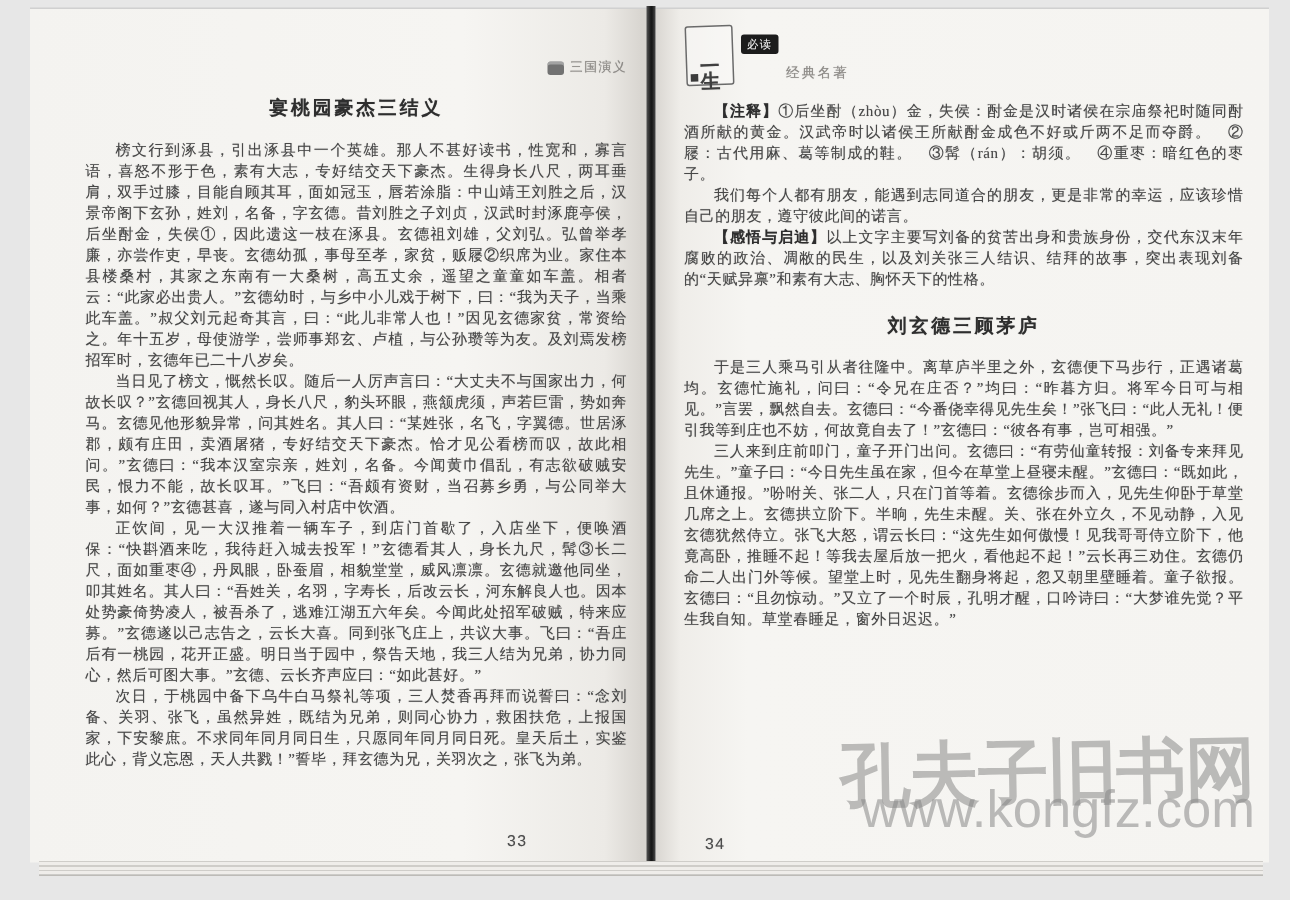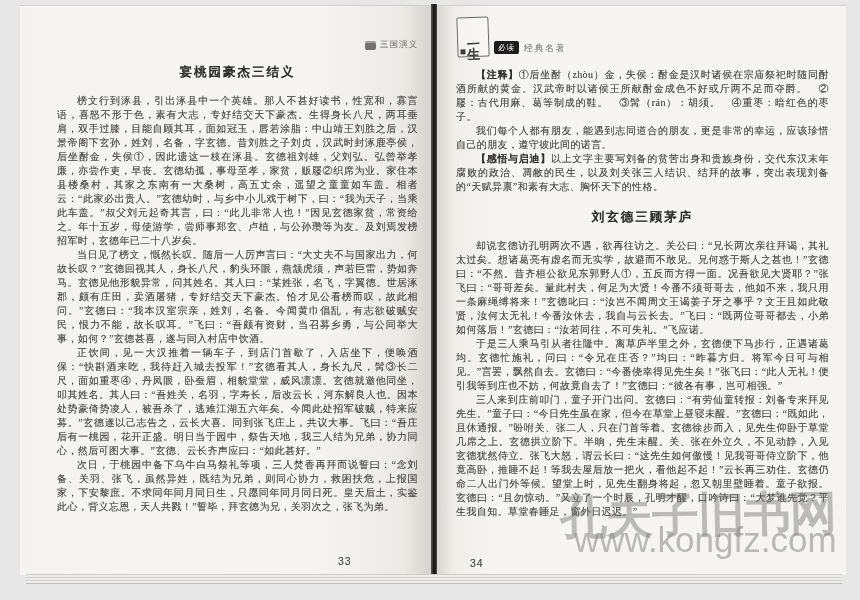--- a/index.html
+++ b/index.html
@@ -70,21 +70,21 @@
   .brand{position:absolute;top:11px;left:20px;display:flex;align-items:flex-end;gap:5px;}
   .stamp{
     width:30px;height:38px;border:1.5px solid #6a6a6a;border-radius:2px;
     transform:rotate(-2deg);display:flex;align-items:center;justify-content:center;
     font-weight:bold;font-size:13px;color:#3f3f3f;line-height:13px;
     writing-mode:vertical-rl;background:rgba(255,255,255,.35);position:relative;
   }
   .stamp-seal{position:absolute;left:2px;bottom:2px;width:5px;height:5px;background:#3c3c3c;}
   .brand-badge{
     background:#1c1c1c;color:#f5f5f5;font-size:7.5px;letter-spacing:1px;
-    padding:1.5px 4px;border-radius:2px;margin-bottom:3px;
+    padding:1.5px 4px;border-radius:2px;margin-bottom:21px;
   }
   .brand-series{font-size:9px;color:#8f8c88;letter-spacing:1.5px;margin-bottom:2px;}
   
   .watermark{position:absolute;inset:0;pointer-events:none;z-index:5;border-radius:10px;}
   .wm-brand{
     position:absolute;left:560px;top:484px;font-size:47px;font-weight:bold;
     letter-spacing:-1px;color:rgba(105,105,105,.42);transform:rotate(-1deg);
     white-space:nowrap;
   }
   .wm-url{
@@ -123,21 +123,20 @@
       </span>
       <span class="brand-badge">必读</span>
       <span class="brand-series">经典名著</span>
     </div>
     <div class="content body-text">
       <p><b class="note-label">【注释】</b><span>①后坐酎（zhòu）金，失侯：酎金是汉时诸侯在宗庙祭祀时随同酎酒所献的黄金。汉武帝时以诸侯王所献酎金成色不好或斤两不足而夺爵。　②屦：古代用麻、葛等制成的鞋。　③髯（rán）：胡须。　④重枣：暗红色的枣子。</span></p>
       <p>我们每个人都有朋友，能遇到志同道合的朋友，更是非常的幸运，应该珍惜自己的朋友，遵守彼此间的诺言。</p>
       <p><b class="note-label">【感悟与启迪】</b><span>以上文字主要写刘备的贫苦出身和贵族身份，交代东汉末年腐败的政治、凋敝的民生，以及刘关张三人结识、结拜的故事，突出表现刘备的“天赋异禀”和素有大志、胸怀天下的性格。</span></p>
       <h2 class="section-title second">刘玄德三顾茅庐</h2>
       <div>
-          <p>却说玄德访孔明两次不遇，欲再往访之。关公曰：“兄长两次亲往拜谒，其礼太过矣。想诸葛亮有虚名而无实学，故避而不敢见。兄何惑于斯人之甚也！”玄德曰：“不然。昔齐桓公欲见东郭野人①，五反而方得一面。况吾欲见大贤耶？”张飞曰：“哥哥差矣。量此村夫，何足为大贤！今番不须哥哥去，他如不来，我只用一条麻绳缚将来！”玄德叱曰：“汝岂不闻周文王谒姜子牙之事乎？文王且如此敬贤，汝何太无礼！今番汝休去，我自与云长去。”飞曰：“既两位哥哥都去，小弟如何落后！”玄德曰：“汝若同往，不可失礼。”飞应诺。</p>
           <p>于是三人乘马引从者往隆中。离草庐半里之外，玄德便下马步行，正遇诸葛均。玄德忙施礼，问曰：“令兄在庄否？”均曰：“昨暮方归。将军今日可与相见。”言罢，飘然自去。玄德曰：“今番侥幸得见先生矣！”张飞曰：“此人无礼！便引我等到庄也不妨，何故竟自去了！”玄德曰：“彼各有事，岂可相强。”</p>
           <p>三人来到庄前叩门，童子开门出问。玄德曰：“有劳仙童转报：刘备专来拜见先生。”童子曰：“今日先生虽在家，但今在草堂上昼寝未醒。”玄德曰：“既如此，且休通报。”吩咐关、张二人，只在门首等着。玄德徐步而入，见先生仰卧于草堂几席之上。玄德拱立阶下。半晌，先生未醒。关、张在外立久，不见动静，入见玄德犹然侍立。张飞大怒，谓云长曰：“这先生如何傲慢！见我哥哥侍立阶下，他竟高卧，推睡不起！等我去屋后放一把火，看他起不起！”云长再三劝住。玄德仍命二人出门外等候。望堂上时，见先生翻身将起，忽又朝里壁睡着。童子欲报。玄德曰：“且勿惊动。”又立了一个时辰，孔明才醒，口吟诗曰：“大梦谁先觉？平生我自知。草堂春睡足，窗外日迟迟。”</p>
         </div>
     </div>
     <div class="page-num page-num-right">34</div>
   </div>
 
   <div class="spine"></div>
   <div class="page-stack"></div>
 

